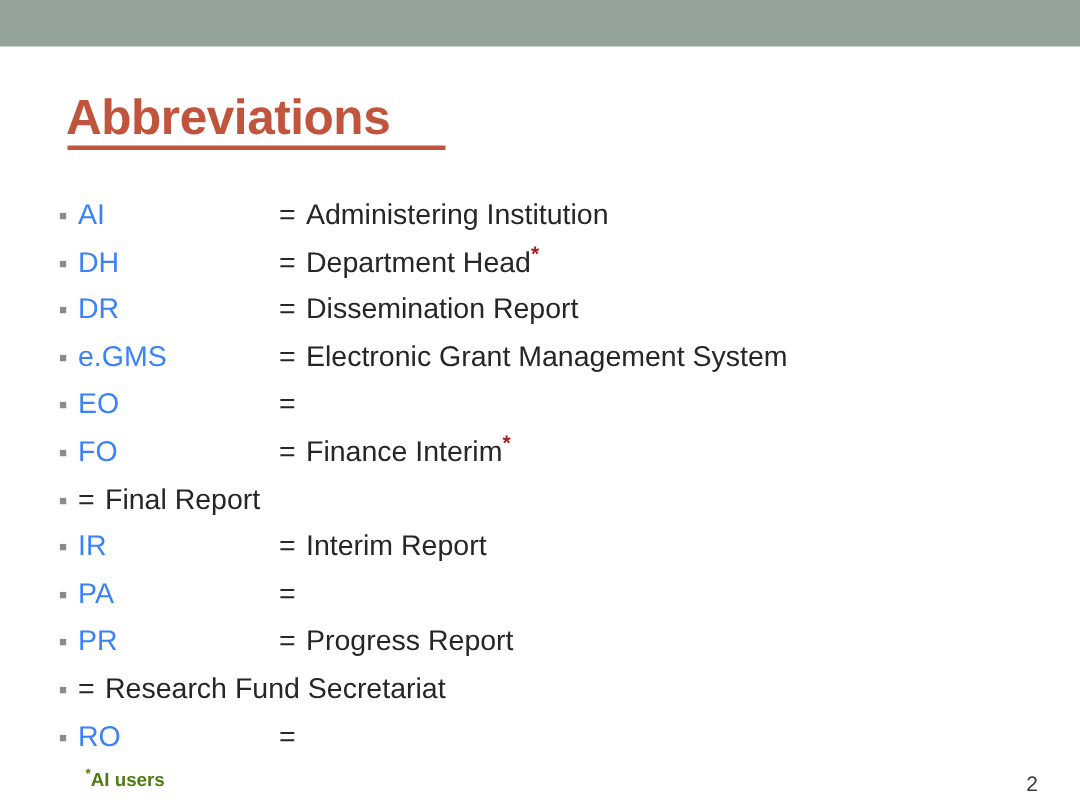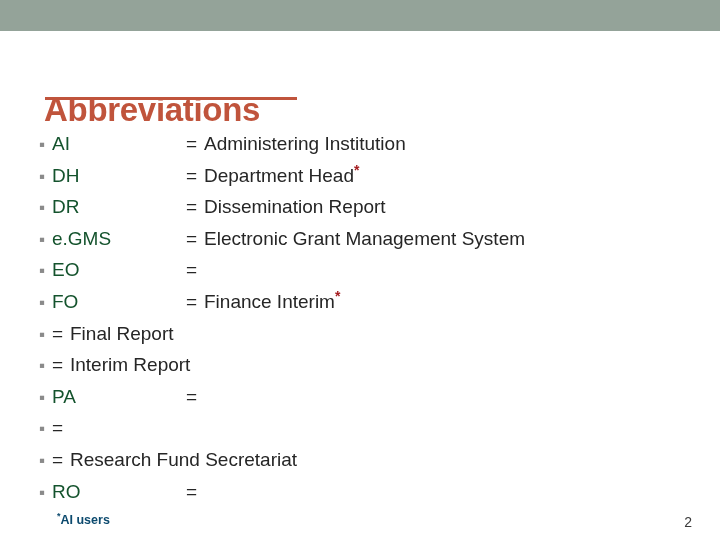--- a/index.html
+++ b/index.html
@@ -36,21 +36,20 @@
   .slide-title {
     position: absolute;
     left: 44px;
     top: 61px;
     font-size: 33px;
     font-weight: bold;
     color: #c0543c;
     letter-spacing: -0.3px;
     line-height: 1;
     white-space: nowrap;
-    margin-top: 32px;
   }
   .title-underline {
     position: absolute;
     left: 45px;
     top: 97px;
     width: 252px;
     height: 3px;
     background: #c0543c;
   }
 
@@ -74,21 +73,21 @@
     color: #8a8a8a;
     font-size: 17px;
     line-height: 31.6px;
     text-align: left;
     padding-left: 3px;
     box-sizing: border-box;
   }
   .abbr-term {
     flex: 0 0 134px;
     font-size: 19px;
-    color: #14532d;
+    color: #3b82f6;
     line-height: 31.6px;
   }
   .eq-sign {
     flex: 0 0 18px;
     font-size: 19px;
     color: #262626;
     line-height: 31.6px;
   }
   .abbr-def {
     font-size: 19px;
@@ -103,21 +102,21 @@
     line-height: 0;
   }
 
   
   .footnote {
     position: absolute;
     left: 57px;
     top: 514px;
     font-size: 12.5px;
     font-weight: bold;
-    color: #0c4a6e;
+    color: #4d7c0f;
     line-height: 1;
     white-space: nowrap;
   }
   .footnote .fn-star {
     font-size: 9px;
     vertical-align: super;
     line-height: 0;
   }
 
   
@@ -176,31 +175,34 @@
         <span class="eq-sign">=</span>
         <span class="abbr-def"><span>Finance Interim</span><span class="star">*</span></span>
       </div>
       <div class="abbr-row">
         <span class="bullet">▪</span>
         <span class="eq-sign">=</span>
         <span class="abbr-def"><span>Final Report</span></span>
       </div>
       <div class="abbr-row">
         <span class="bullet">▪</span>
+        <span class="abbr-term">IR</span>
         <span class="eq-sign">=</span>
         <span class="abbr-def"><span>Interim Report</span></span>
       </div>
       <div class="abbr-row">
         <span class="bullet">▪</span>
         <span class="abbr-term">PA</span>
         <span class="eq-sign">=</span>
       </div>
       <div class="abbr-row">
         <span class="bullet">▪</span>
-        <span class="eq-sign">=</span>
+        <span class="abbr-term">PR</span>
+        <span class="eq-sign">=</span>
+        <span class="abbr-def"><span>Progress Report</span></span>
       </div>
       <div class="abbr-row">
         <span class="bullet">▪</span>
         <span class="eq-sign">=</span>
         <span class="abbr-def"><span>Research Fund Secretariat</span></span>
       </div>
       <div class="abbr-row">
         <span class="bullet">▪</span>
         <span class="abbr-term">RO</span>
         <span class="eq-sign">=</span>

